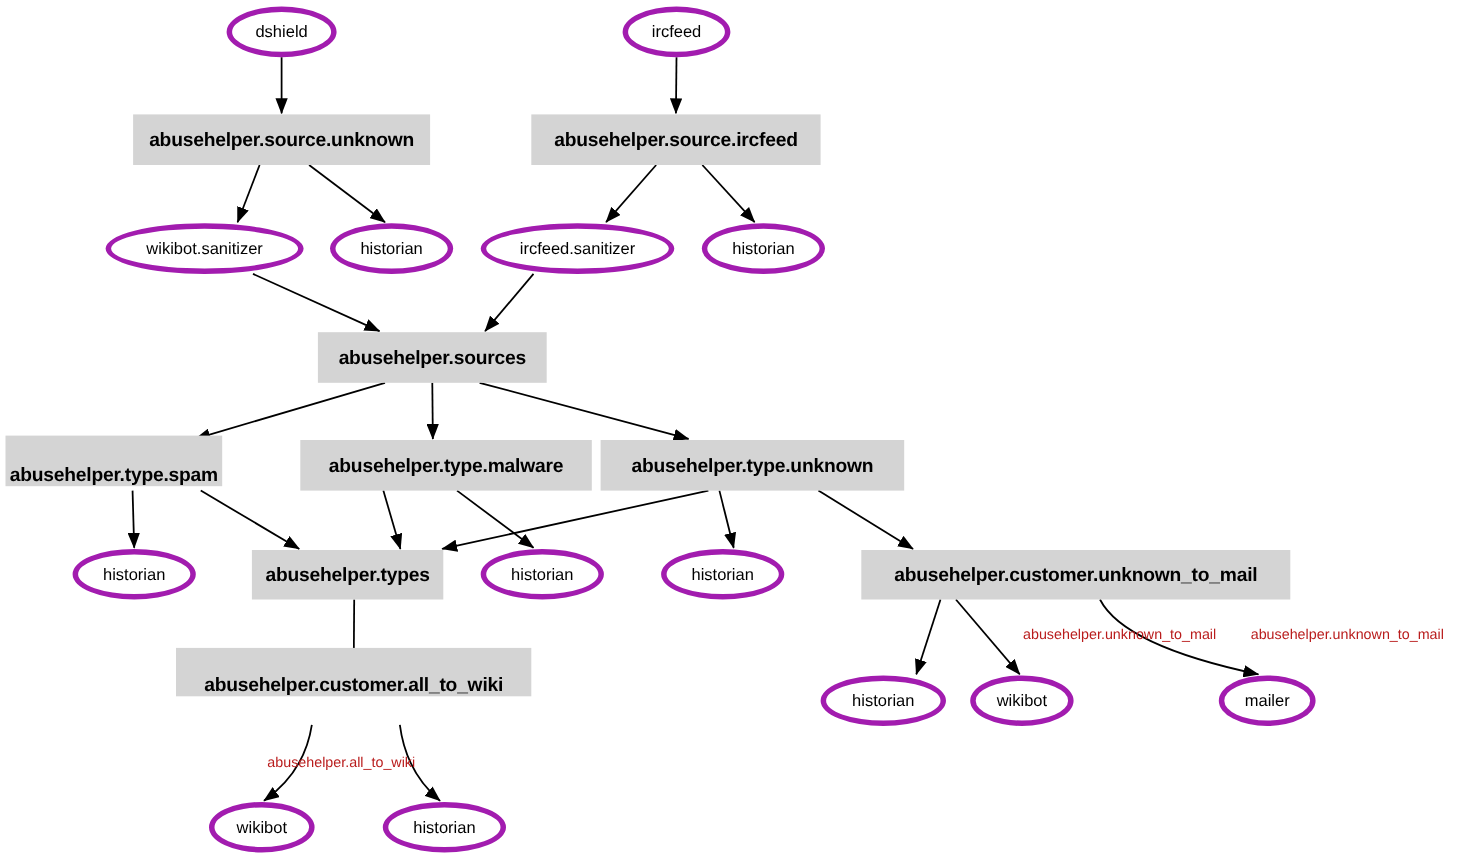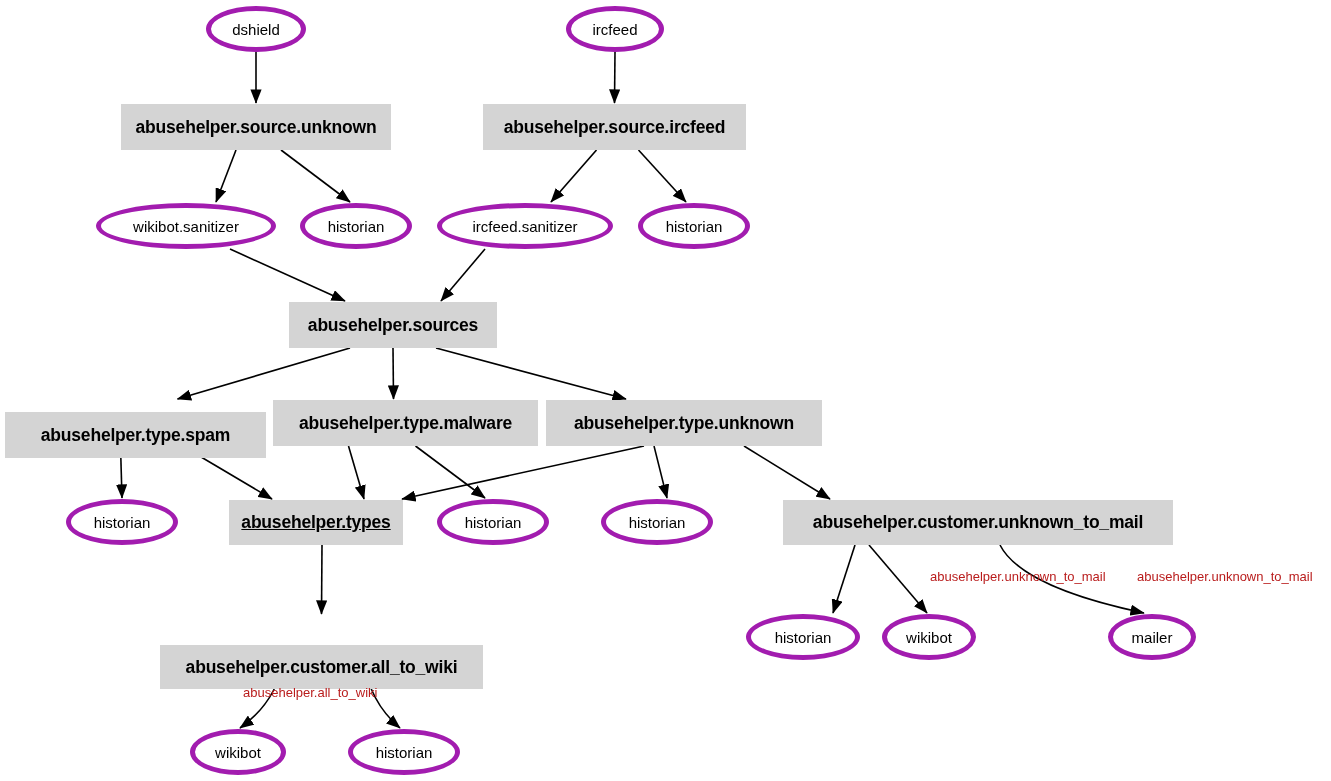--- a/index.html
+++ b/index.html
@@ -116,45 +116,45 @@
       </div>
       <div class="node node-ellipse" style="left: 437px; top: 203px; width: 176px; height: 46px;">
         <span>ircfeed.sanitizer</span>
       </div>
       <div class="node node-ellipse" style="left: 638px; top: 203px; width: 112px; height: 46px;">
         <span>historian</span>
       </div>
       <div class="node node-box" style="left: 289px; top: 302px; width: 208px; height: 46px;">
         <span>abusehelper.sources</span>
       </div>
-      <div class="node node-box" style="left: 5px; top: 412px; width: 261px; height: 46px;">
+      <div class="node node-box" style="left: 5px; top: 396px; width: 197px; height: 46px; align-items: flex-end;">
         <span>abusehelper.type.spam</span>
       </div>
       <div class="node node-box" style="left: 261px; top: 400px; width: 265px; height: 46px; margin-left: 12px;">
         <span>abusehelper.type.malware</span>
       </div>
       <div class="node node-box" style="left: 546px; top: 400px; width: 276px; height: 46px;">
         <span>abusehelper.type.unknown</span>
       </div>
       <div class="node node-ellipse" style="left: 66px; top: 499px; width: 112px; height: 46px;">
         <span>historian</span>
       </div>
-      <div class="node node-box" style="left: 229px; top: 500px; width: 174px; height: 45px; text-decoration: underline;">
+      <div class="node node-box" style="left: 229px; top: 500px; width: 174px; height: 45px;">
         <span>abusehelper.types</span>
       </div>
       <div class="node node-ellipse" style="left: 437px; top: 499px; width: 112px; height: 46px;">
         <span>historian</span>
       </div>
       <div class="node node-ellipse" style="left: 601px; top: 499px; width: 112px; height: 46px;">
         <span>historian</span>
       </div>
       <div class="node node-box" style="left: 735px; top: 500px; width: 390px; height: 45px; margin-left: 48px;">
         <span>abusehelper.customer.unknown_to_mail</span>
       </div>
-      <div class="node node-box" style="left: 160px; top: 645px; width: 323px; height: 44px;">
+      <div class="node node-box" style="left: 160px; top: 589px; width: 323px; height: 44px; align-items: flex-end;">
         <span>abusehelper.customer.all_to_wiki</span>
       </div>
       <div class="node node-ellipse" style="left: 746px; top: 614px; width: 114px; height: 46px;">
         <span>historian</span>
       </div>
       <div class="node node-ellipse" style="left: 882px; top: 614px; width: 94px; height: 46px;">
         <span>wikibot</span>
       </div>
       <div class="node node-ellipse" style="left: 1108px; top: 614px; width: 88px; height: 46px;">
         <span>mailer</span>

